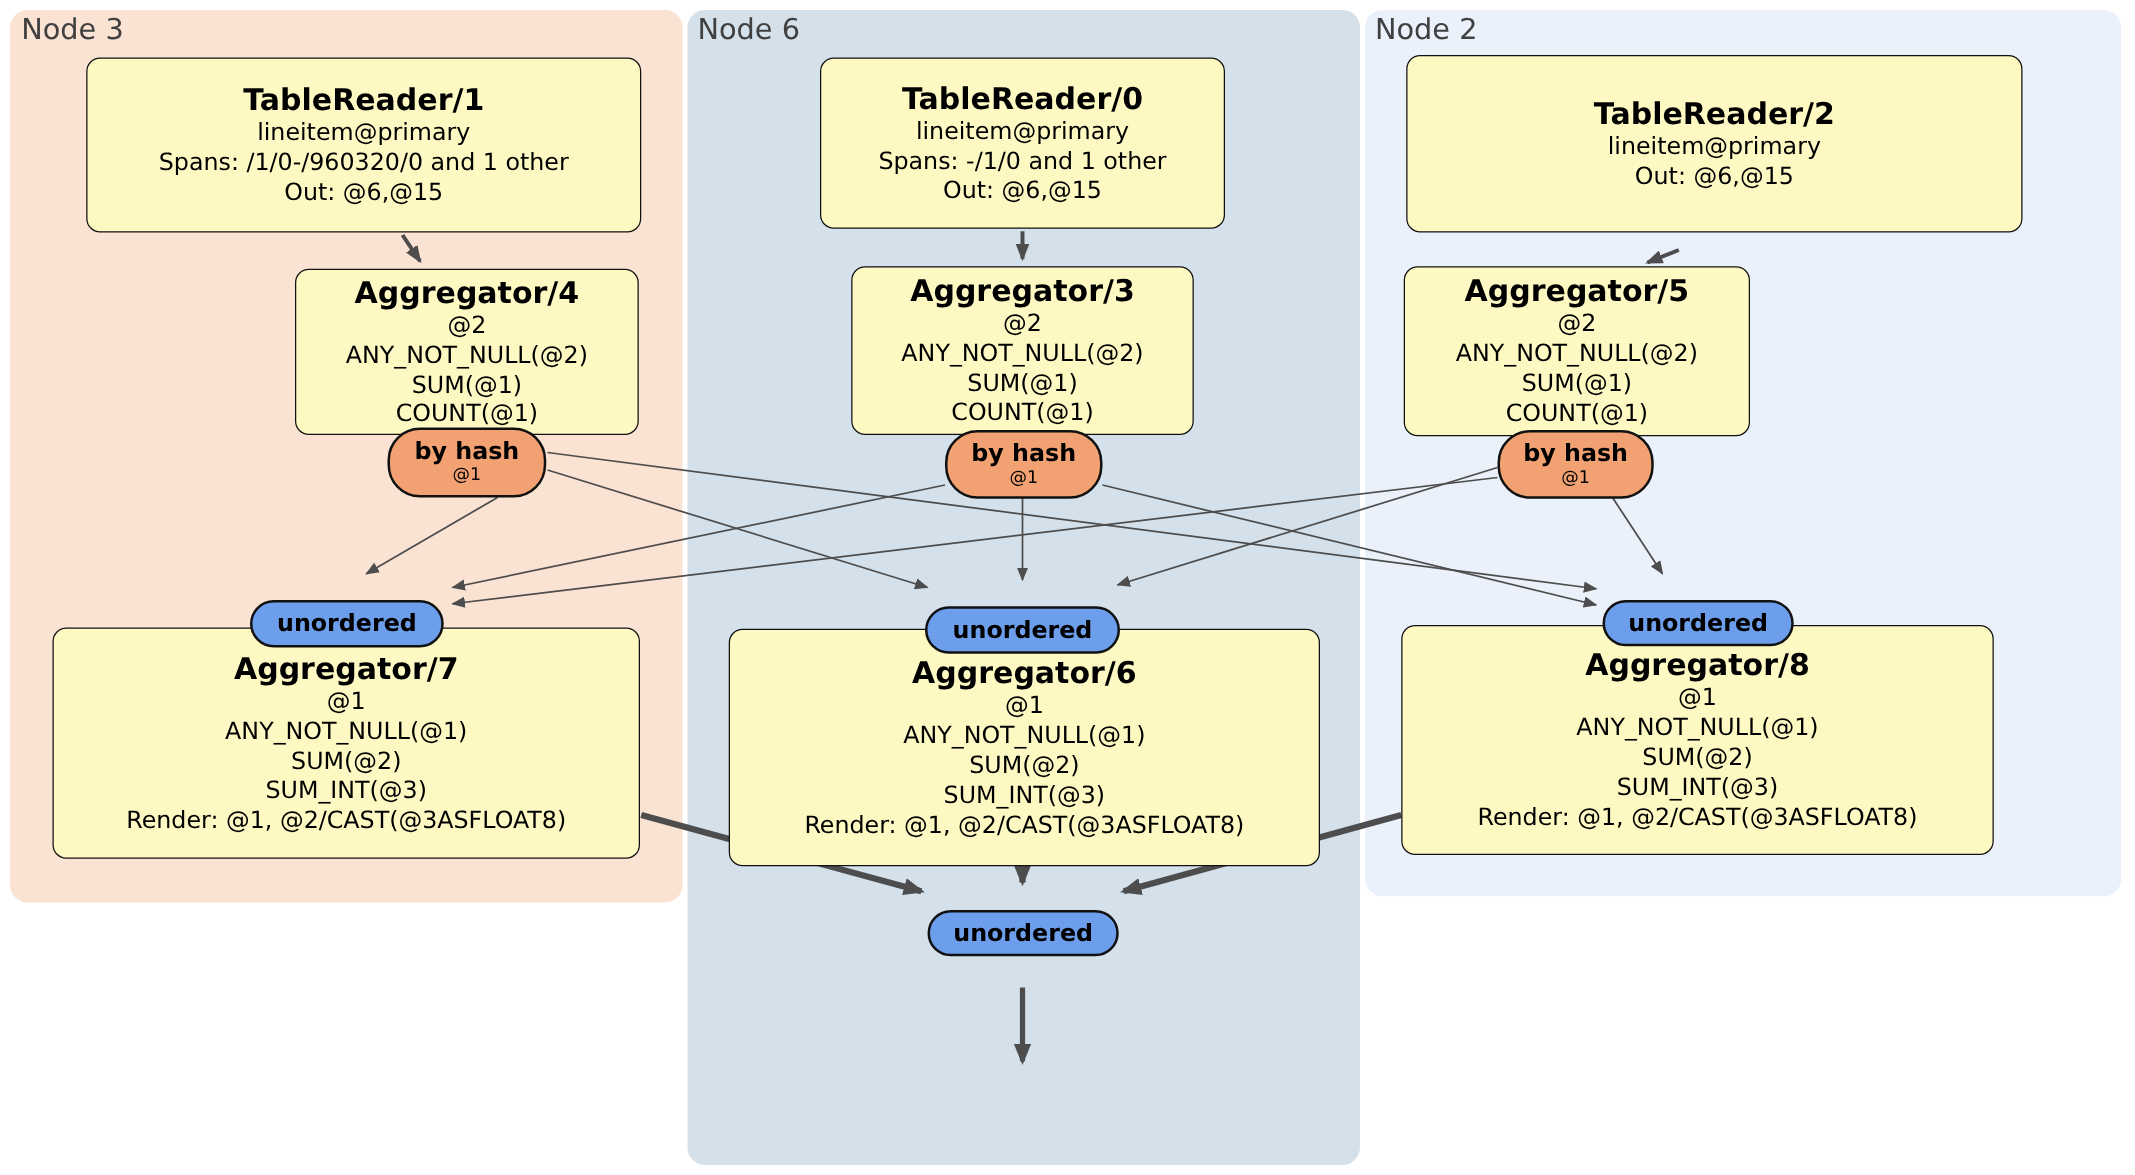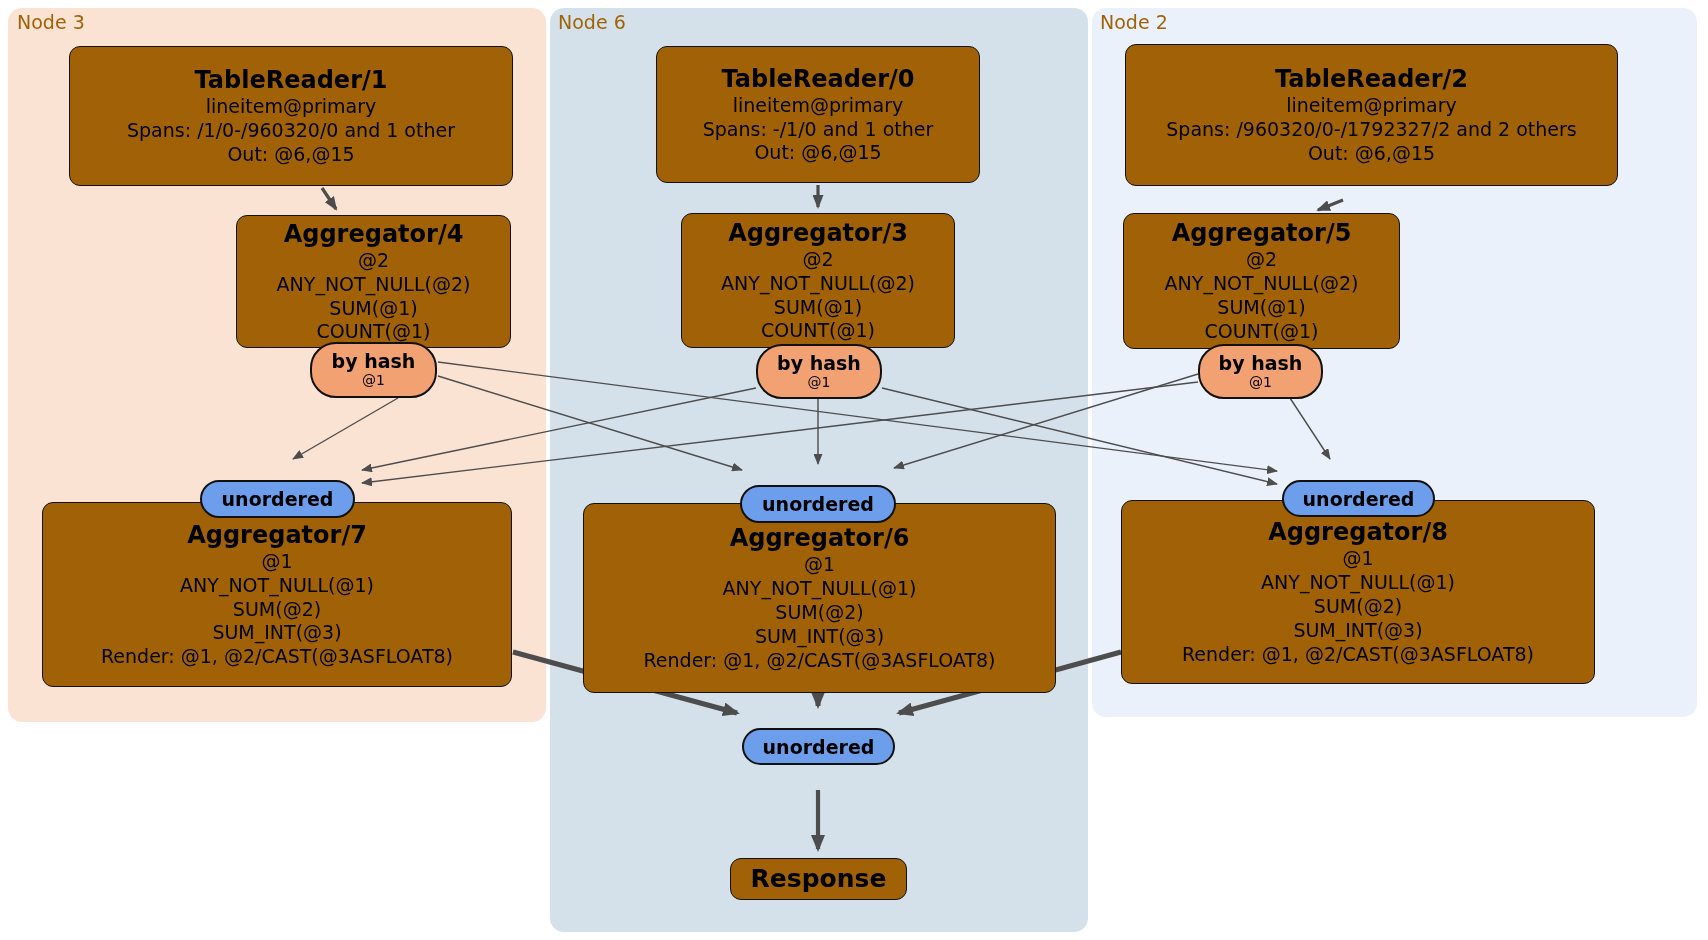--- a/index.html
+++ b/index.html
@@ -5,27 +5,27 @@
   html,body { margin:0; padding:0; background:#ffffff; }
   .canvas {
     position:relative; width:1708px; height:940px; background:#ffffff;
     font-family:"DejaVu Sans","Liberation Sans",sans-serif; color:#000;
     overflow:hidden;
   }
   .region { position:absolute; border-radius:14px; }
   .region-node3 { left:8px;   top:8px; width:538px; height:714px; background:#fbe3d3; }
   .region-node1 { left:550px; top:8px; width:538px; height:924px; background:#d5e1ea; }
   .region-node2 { left:1092px;top:8px; width:605px; height:709px; background:#ebf1fb; }
-  .region-label { position:absolute; font-size:19px; color:#a16207; }
+  .region-label { position:absolute; font-size:23px; color:#404040; }
 
   svg.edges { position:absolute; left:0; top:0; z-index:1; }
 
   .proc {
     position:absolute; z-index:2;
-    background:#a16207; border:1.6px solid #111; border-radius:11px;
+    background:#fef9c3; border:1.6px solid #111; border-radius:11px;
     display:flex; flex-direction:column; justify-content:center; align-items:center;
     text-align:right; box-sizing:border-box; padding:2px 8px;
   }
   .proc-title { font-weight:bold; font-size:24px; line-height:1.25; white-space:nowrap; }
   .proc-line  { font-size:19px;  line-height:1.26; white-space:nowrap; }
   .proc-small .proc-title { font-size:25px; }
 
   .router {
     position:absolute; z-index:3;
     background:#f2a272; border:2px solid #111; border-radius:26px;
@@ -112,21 +112,20 @@
     <div class="proc-title">Aggregator/3</div>
     <div class="proc-line">@2</div>
     <div class="proc-line">ANY_NOT_NULL(@2)</div>
     <div class="proc-line">SUM(@1)</div>
     <div class="proc-line">COUNT(@1)</div>
   </div>
 
   <div class="proc" style="left:1125px;top:44px;width:493px;height:142px;">
     <div class="proc-title">TableReader/2</div>
     <div class="proc-line">lineitem@primary</div>
-    <div class="proc-line">Spans: /960320/0-/1792327/2 and 2 others</div>
     <div class="proc-line">Out: @6,@15</div>
   </div>
   <div class="proc" style="left:1123px;top:213px;width:277px;height:136px;">
     <div class="proc-title">Aggregator/5</div>
     <div class="proc-line">@2</div>
     <div class="proc-line">ANY_NOT_NULL(@2)</div>
     <div class="proc-line">SUM(@1)</div>
     <div class="proc-line">COUNT(@1)</div>
   </div>
 
@@ -174,17 +173,14 @@
   <div class="sync" style="left:740px;top:468px;width:156px;height:38px;">
     <span>unordered</span>
   </div>
   <div class="sync" style="left:1282px;top:463px;width:153px;height:37px;">
     <span>unordered</span>
   </div>
   <div class="sync" style="left:742px;top:711px;width:153px;height:37px;">
     <span>unordered</span>
   </div>
 
-  <div class="proc proc-small" style="left:730px;top:858px;width:177px;height:42px;">
-    <div class="proc-title">Response</div>
-  </div>
 
 </div>
 
 </body></html>

